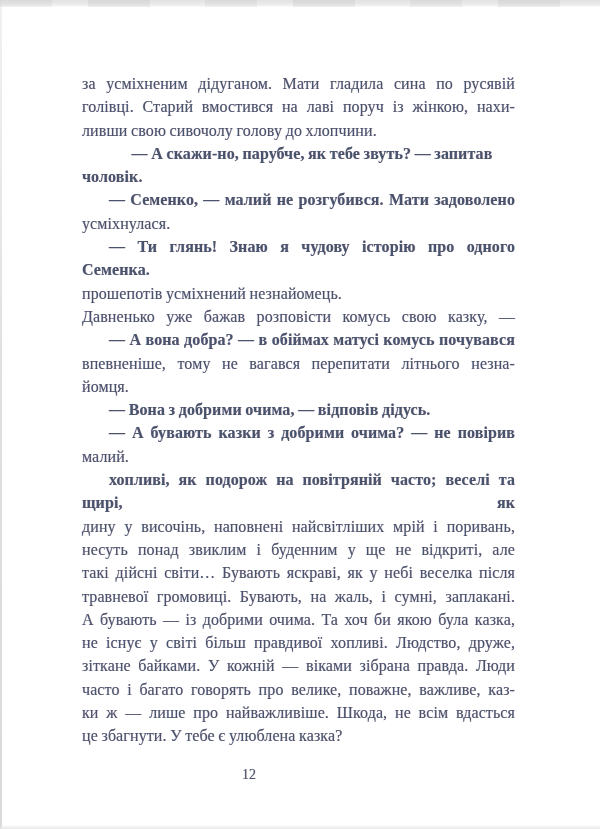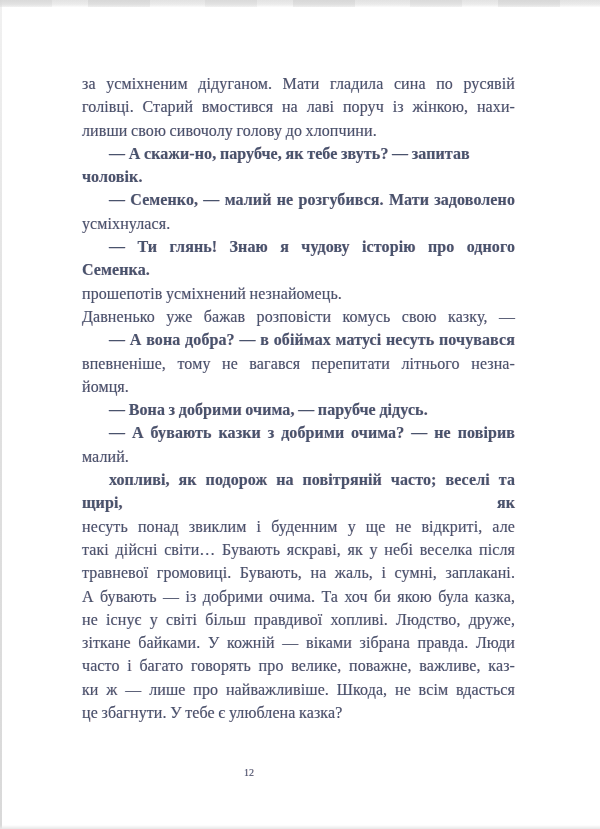--- a/index.html
+++ b/index.html
@@ -60,35 +60,35 @@
     
     text-shadow: 0.45px 0 0 rgba(170,90,95,0.28), -0.45px 0 0 rgba(95,115,175,0.28);
   }
   .para { margin: 0; padding: 0; }
   .line {
     text-align: justify;
     text-align-last: justify;
     white-space: normal;
   }
   .line.last {
-    text-align: left;
+    text-align: center;
     text-align-last: left;
   }
   .para.indent .line:first-child {
     text-indent: 27px;
     font-weight: bold;
   }
   .page-number {
     position: absolute;
     left: 0;
     top: 767px;
     width: 498px;
     text-align: center;
     color: var(--text-color, #49536c);
-    font-size: 10px;
+    font-size: 14px;
     text-shadow: 0.45px 0 0 rgba(170,90,95,0.28), -0.45px 0 0 rgba(95,115,175,0.28);
   }
 </style>
 </head>
 <body>
 
 <div class="page">
   <div class="scan-strip-top"></div>
   <div class="scan-edge-left"></div>
   <div class="scan-strip-bottom"></div>
@@ -106,33 +106,34 @@
       <div class="para indent">
         <div class="line">— Семенко, — малий не розгубився. Мати задоволено</div>
         <div class="line last">усміхнулася.</div>
       </div>
       <div class="para indent">
         <div class="line">— Ти глянь! Знаю я чудову історію про одного Семенка.</div>
         <div class="line last">прошепотів усміхнений незнайомець.</div>
         <div class="line">Давненько уже бажав розповісти комусь свою казку, —</div>
       </div>
       <div class="para indent">
-        <div class="line">— А вона добра? — в обіймах матусі несуть почувався</div>
+        <div class="line">— А вона добра? — в обіймах матусі комусь почувався</div>
         <div class="line">впевненіше, тому не вагався перепитати літнього незна-</div>
         <div class="line last">йомця.</div>
       </div>
       <div class="para indent">
-        <div class="line last">— Вона з добрими очима, — парубче дідусь.</div>
+        <div class="line last">— Вона з добрими очима, — відповів дідусь.</div>
       </div>
       <div class="para indent">
         <div class="line">— А бувають казки з добрими очима? — не повірив</div>
         <div class="line last">малий.</div>
       </div>
       <div class="para indent">
         <div class="line">хопливі, як подорож на повітряній часто; веселі та щирі, як</div>
+        <div class="line">дину у височінь, наповнені найсвітліших мрій і поривань,</div>
         <div class="line">несуть понад звиклим і буденним у ще не відкриті, але</div>
         <div class="line">такі дійсні світи… Бувають яскраві, як у небі веселка після</div>
         <div class="line">травневої громовиці. Бувають, на жаль, і сумні, заплакані.</div>
         <div class="line">А бувають — із добрими очима. Та хоч би якою була казка,</div>
         <div class="line">не існує у світі більш правдивої хопливі. Людство, друже,</div>
         <div class="line">зіткане байками. У кожній — віками зібрана правда. Люди</div>
         <div class="line">часто і багато говорять про велике, поважне, важливе, каз-</div>
         <div class="line">ки ж — лише про найважливіше. Шкода, не всім вдасться</div>
         <div class="line last">це збагнути. У тебе є улюблена казка?</div>
       </div>

